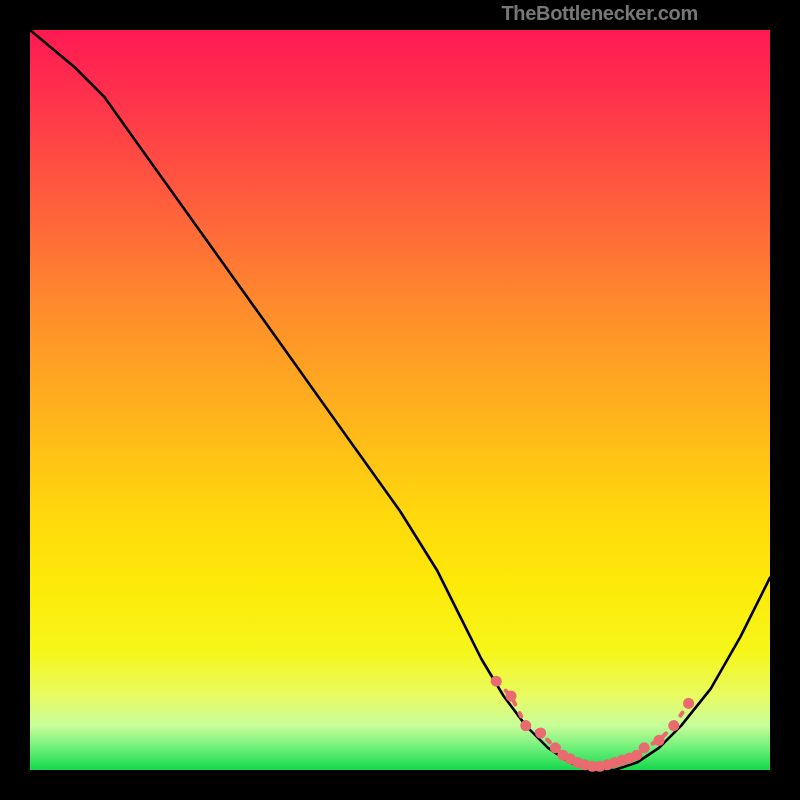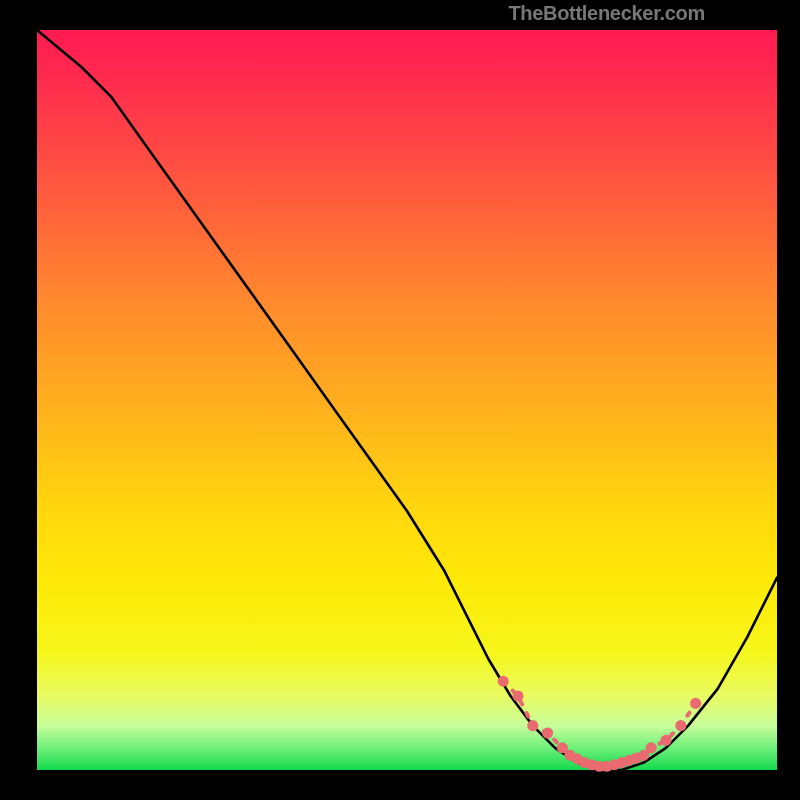--- a/index.html
+++ b/index.html
@@ -9,21 +9,20 @@
     height: 800px;
     background: #000;
     font-family: Arial, sans-serif;
     overflow: hidden;
   }
   .frame {
     position: relative;
     width: 716px;
     height: 800px;
     background: #000;
-    margin-left: 7px;
   }
   .attribution {
     position: absolute;
     top: 2px;
     right: 18px;
     color: #777;
     font-size: 20px;
     font-weight: 600;
     letter-spacing: -0.3px;
   }

